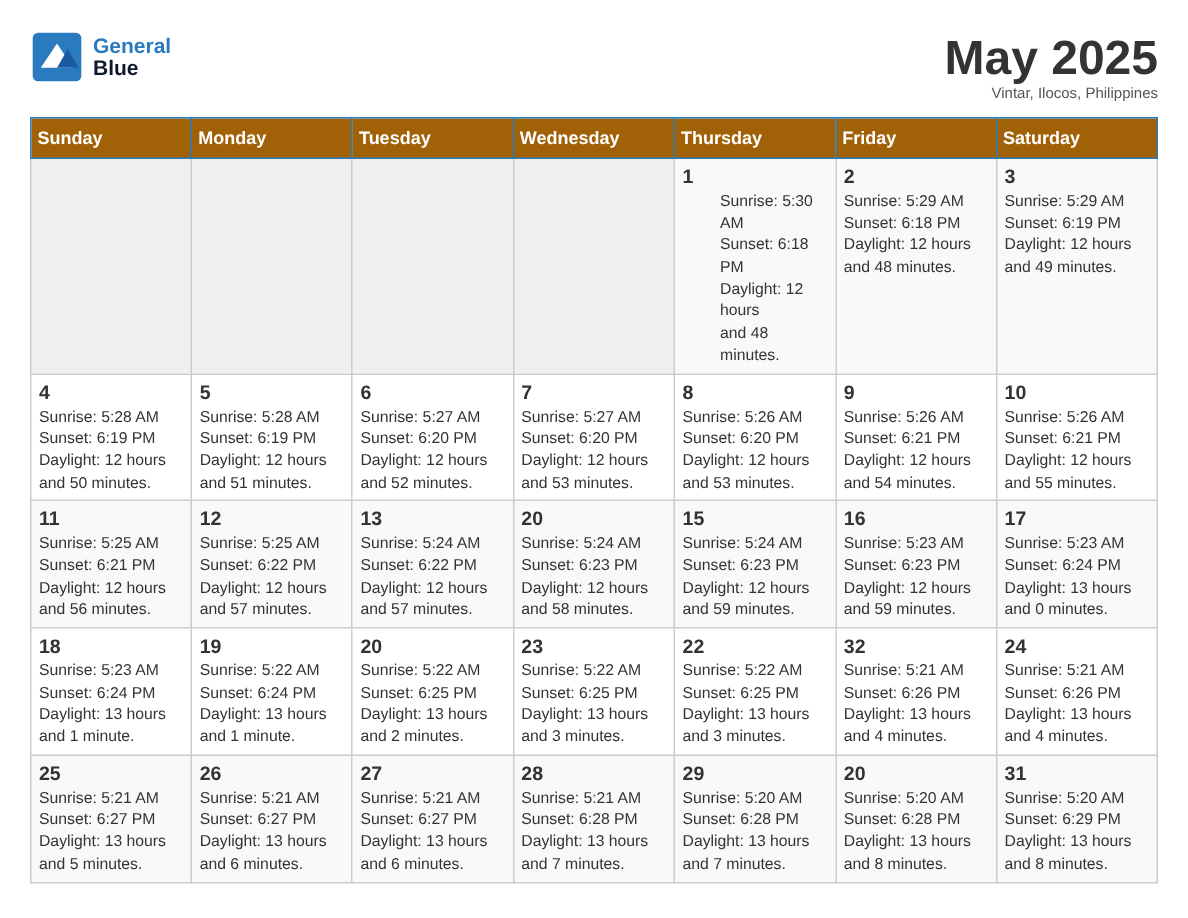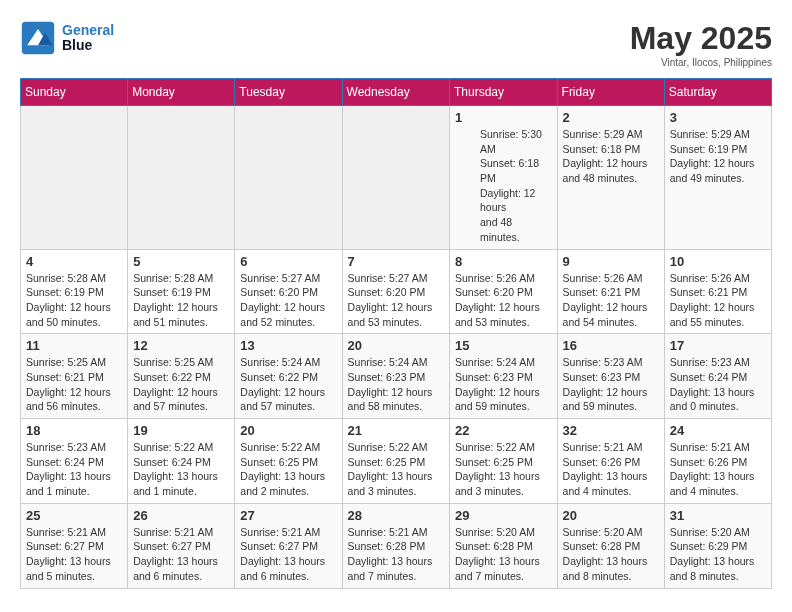--- a/index.html
+++ b/index.html
@@ -45,26 +45,26 @@
     .location {
       font-size: 10px;
       color: #555;
     }
     .calendar {
       width: 100%;
       border-collapse: collapse;
       font-size: 11px;
     }
     .calendar thead th {
-      background-color: #be185d;
+      background-color: #a16207;
       color: #fff;
       padding: 6px 4px;
       text-align: left;
       font-size: 12px;
-      font-weight: normal;
+      font-weight: bold;
       border: 1px solid #2a7abf;
     }
     .calendar tbody td {
       vertical-align: top;
       border: 1px solid #ccc;
       padding: 4px 5px;
       width: 108px;
       min-height: 80px;
       background: #fff;
     }
@@ -269,21 +269,21 @@
 and 1 minute.</div>
         </td>
         <td>
           <span class="day-num">20</span>
           <div class="day-info" style="white-space: pre-line;">Sunrise: 5:22 AM
 Sunset: 6:25 PM
 Daylight: 13 hours
 and 2 minutes.</div>
         </td>
         <td>
-          <span class="day-num">21</span>
+          <span class="day-num">23</span>
           <div class="day-info" style="white-space: pre-line;">Sunrise: 5:22 AM
 Sunset: 6:25 PM
 Daylight: 13 hours
 and 3 minutes.</div>
         </td>
         <td>
           <span class="day-num">22</span>
           <div class="day-info" style="white-space: pre-line;">Sunrise: 5:22 AM
 Sunset: 6:25 PM
 Daylight: 13 hours

